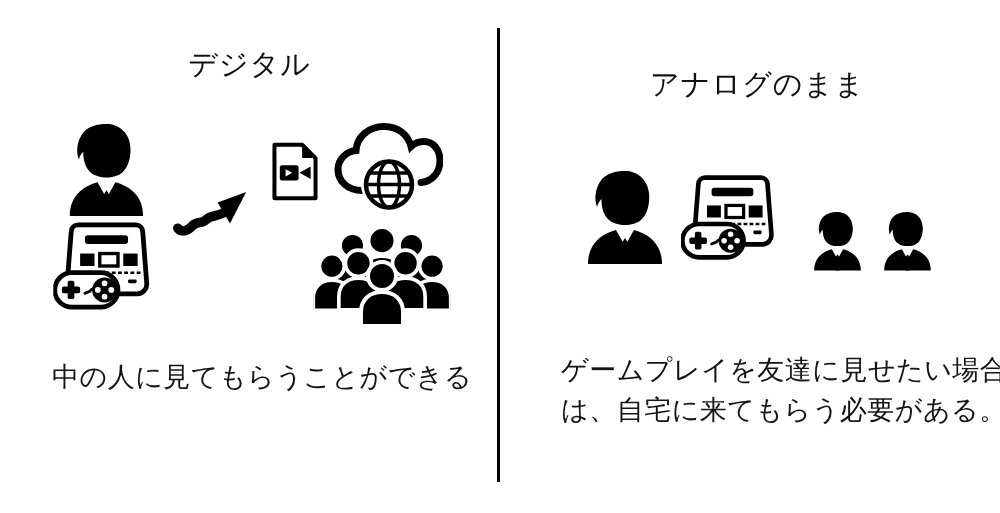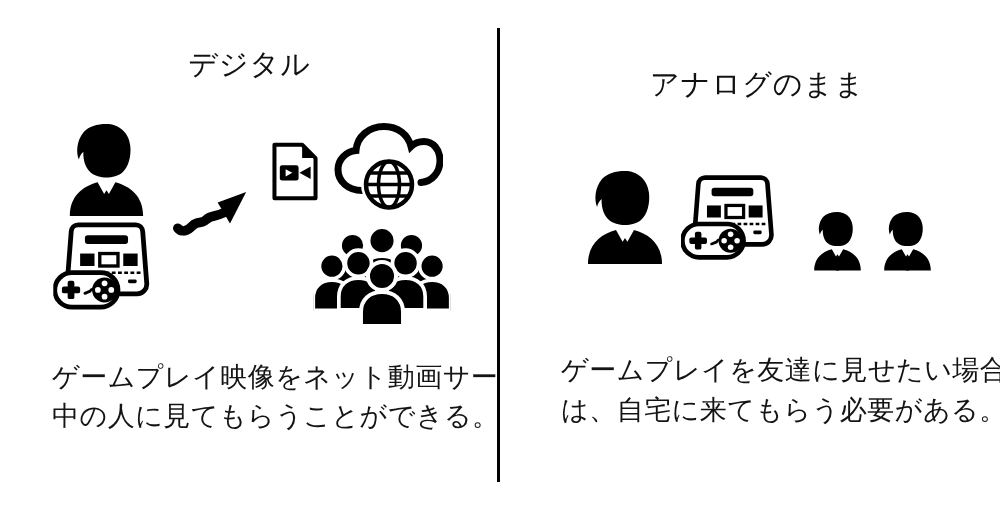--- a/index.html
+++ b/index.html
@@ -118,22 +118,21 @@
 
     <svg class="icon" style="left:331px;top:118px;" width="112" height="97" viewBox="0 0 112 96">
       <use href="#sym-cloud-globe"></use>
     </svg>
 
     <svg class="icon" style="left:312px;top:221px;" width="140" height="110" viewBox="0 0 140 112">
       <use href="#sym-crowd"></use>
     </svg>
 
     <div class="desc" style="left:52px;top:358px;">
-      <div>ゲームプレイ映像をネット動画サー</div>
-      <div>中の人に見てもらうことができる。</div>
+      <div>中の人に見てもらうことができる</div>
     </div>
   </section>
 
   <section class="abs" style="left:499px;top:0;width:501px;height:513px;">
     <h2 class="panel-title" style="top:57px;margin:8px;">アナログのまま</h2>
 
     <svg class="icon" style="left:75px;top:167px;" width="102" height="100" viewBox="0 0 100 100">
       <use href="#sym-person"></use>
     </svg>
 

